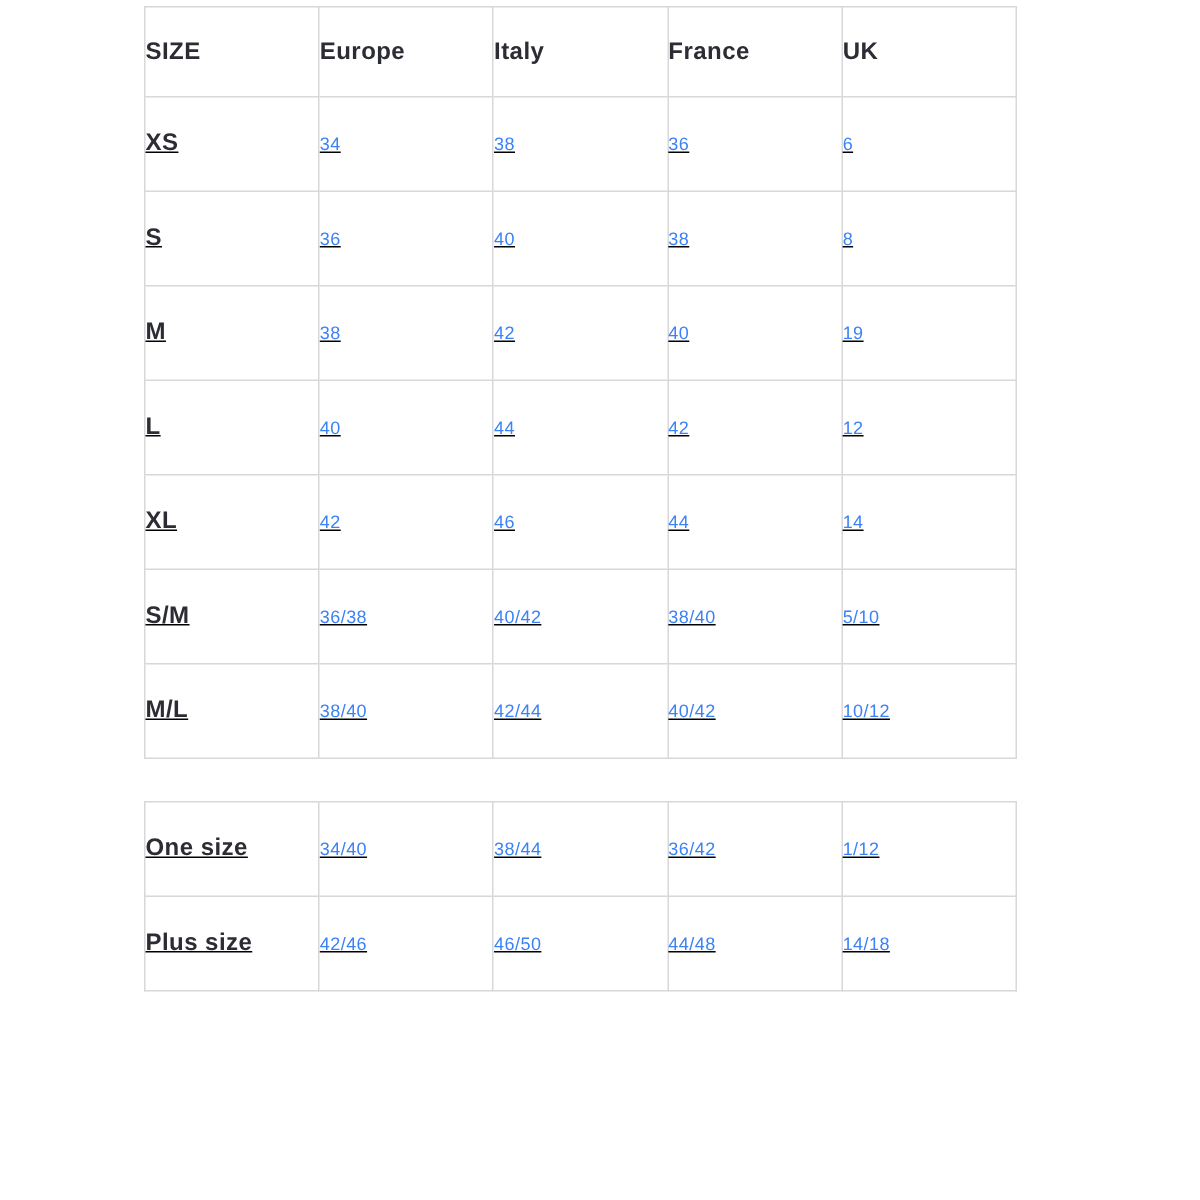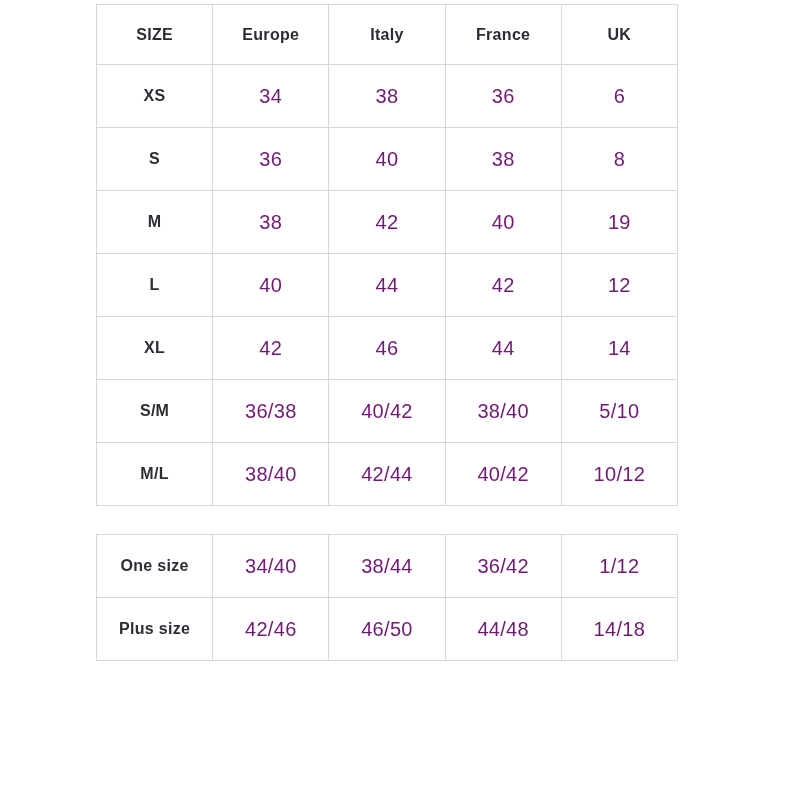--- a/index.html
+++ b/index.html
@@ -18,45 +18,46 @@
   }
   table.size-table {
     border-collapse: collapse;
     table-layout: fixed;
     width: 582px;
     background: #ffffff;
   }
   table.size-table th,
   table.size-table td {
     border: 1px solid #d8d8d8;
-    text-align: center;
+    text-align: left;
     vertical-align: middle;
     padding: 0;
     letter-spacing: 0.3px;
   }
   table.size-table thead tr {
     height: 60px;
   }
   table.size-table tbody tr {
     height: 63px;
+    text-decoration: underline;
   }
   table.size-table thead th {
     font-weight: 700;
     font-size: 16px;
     color: #2c2c35;
   }
   table.size-table tbody th.row-label {
     font-weight: 700;
     font-size: 16px;
     color: #2c2c35;
   }
   table.size-table tbody td {
     font-weight: 400;
-    font-size: 20px;
-    color: #701a75;
+    font-size: 12px;
+    color: #3b82f6;
   }
   table.size-table.second {
     margin-top: 28px;
   }
 </style>
 </head>
 <body>
 
 <div class="page">
 

